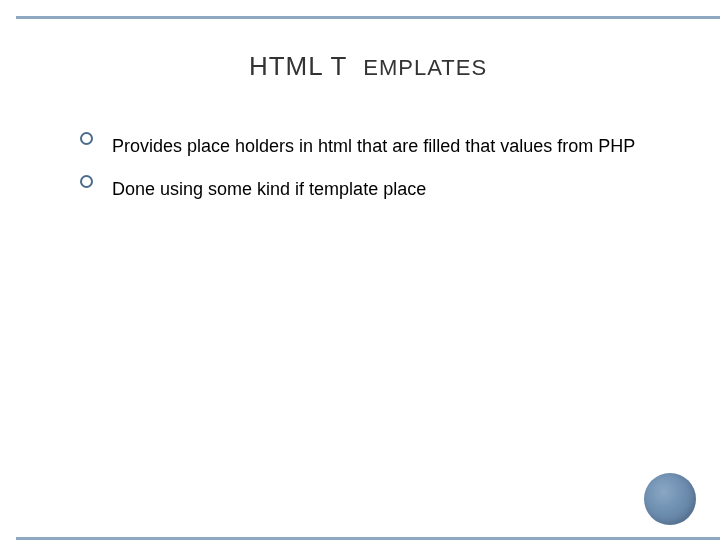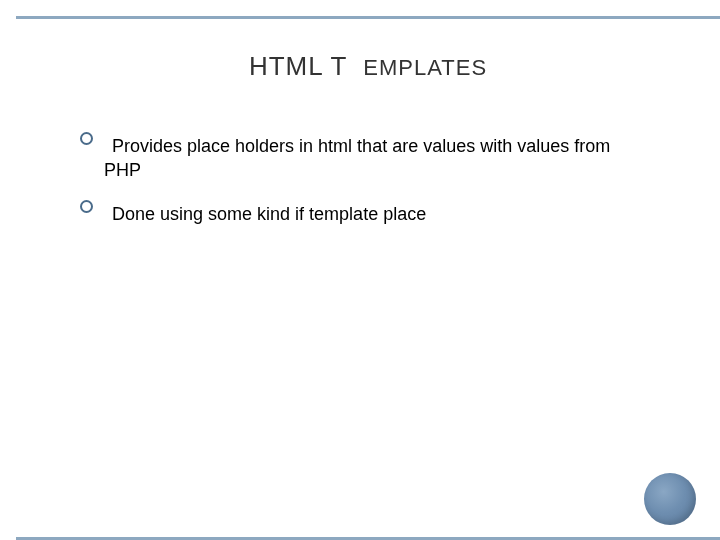--- a/index.html
+++ b/index.html
@@ -74,21 +74,21 @@
 </head>
 <body>
 
 <div class="slide">
   <h1 class="title">
     <span class="first-part">HTML T</span><span class="smallcaps">emplates</span>
   </h1>
   <div class="content">
     <ul class="bullet-list">
       <li class="bullet-item">
-        <span>Provides place holders in html that are values with values from PHP</span>
+        <span>Provides place holders in html that are filled that values from PHP</span>
       </li>
       <li class="bullet-item">
         <span>Done using some kind if template place</span>
       </li>
     </ul>
   </div>
   <div class="decorative-circle"></div>
 </div>
 
 </body></html>

